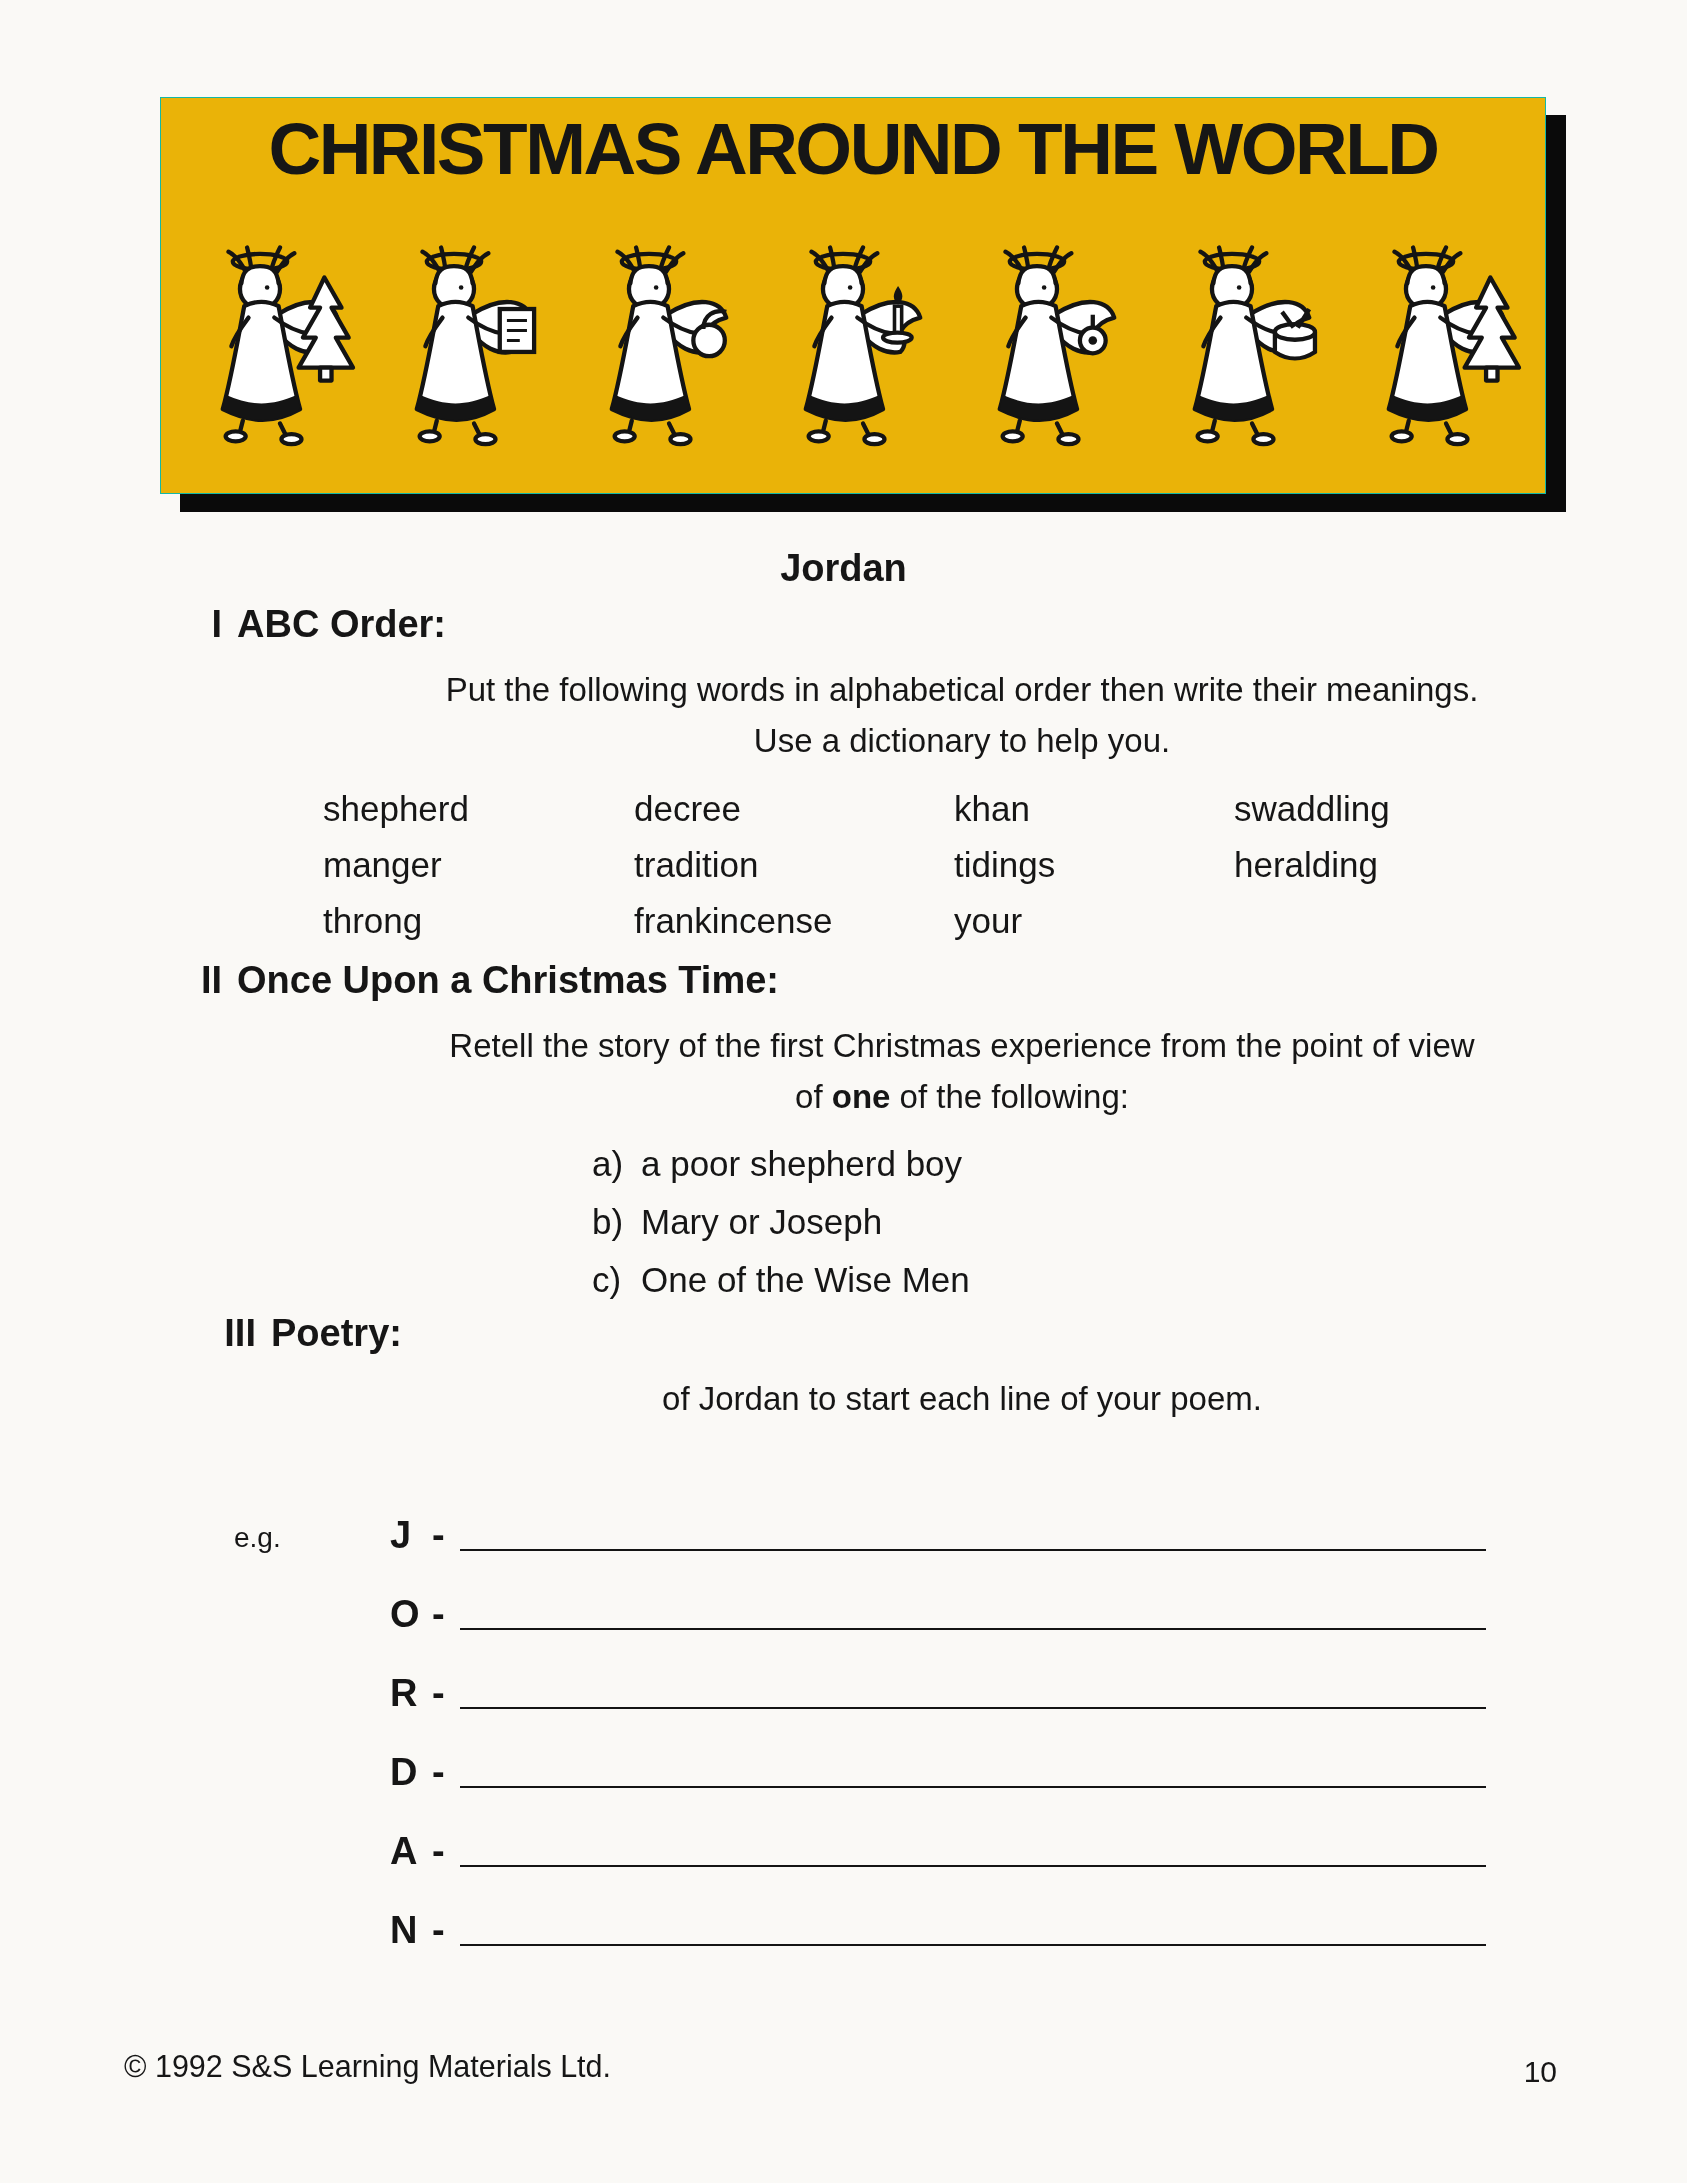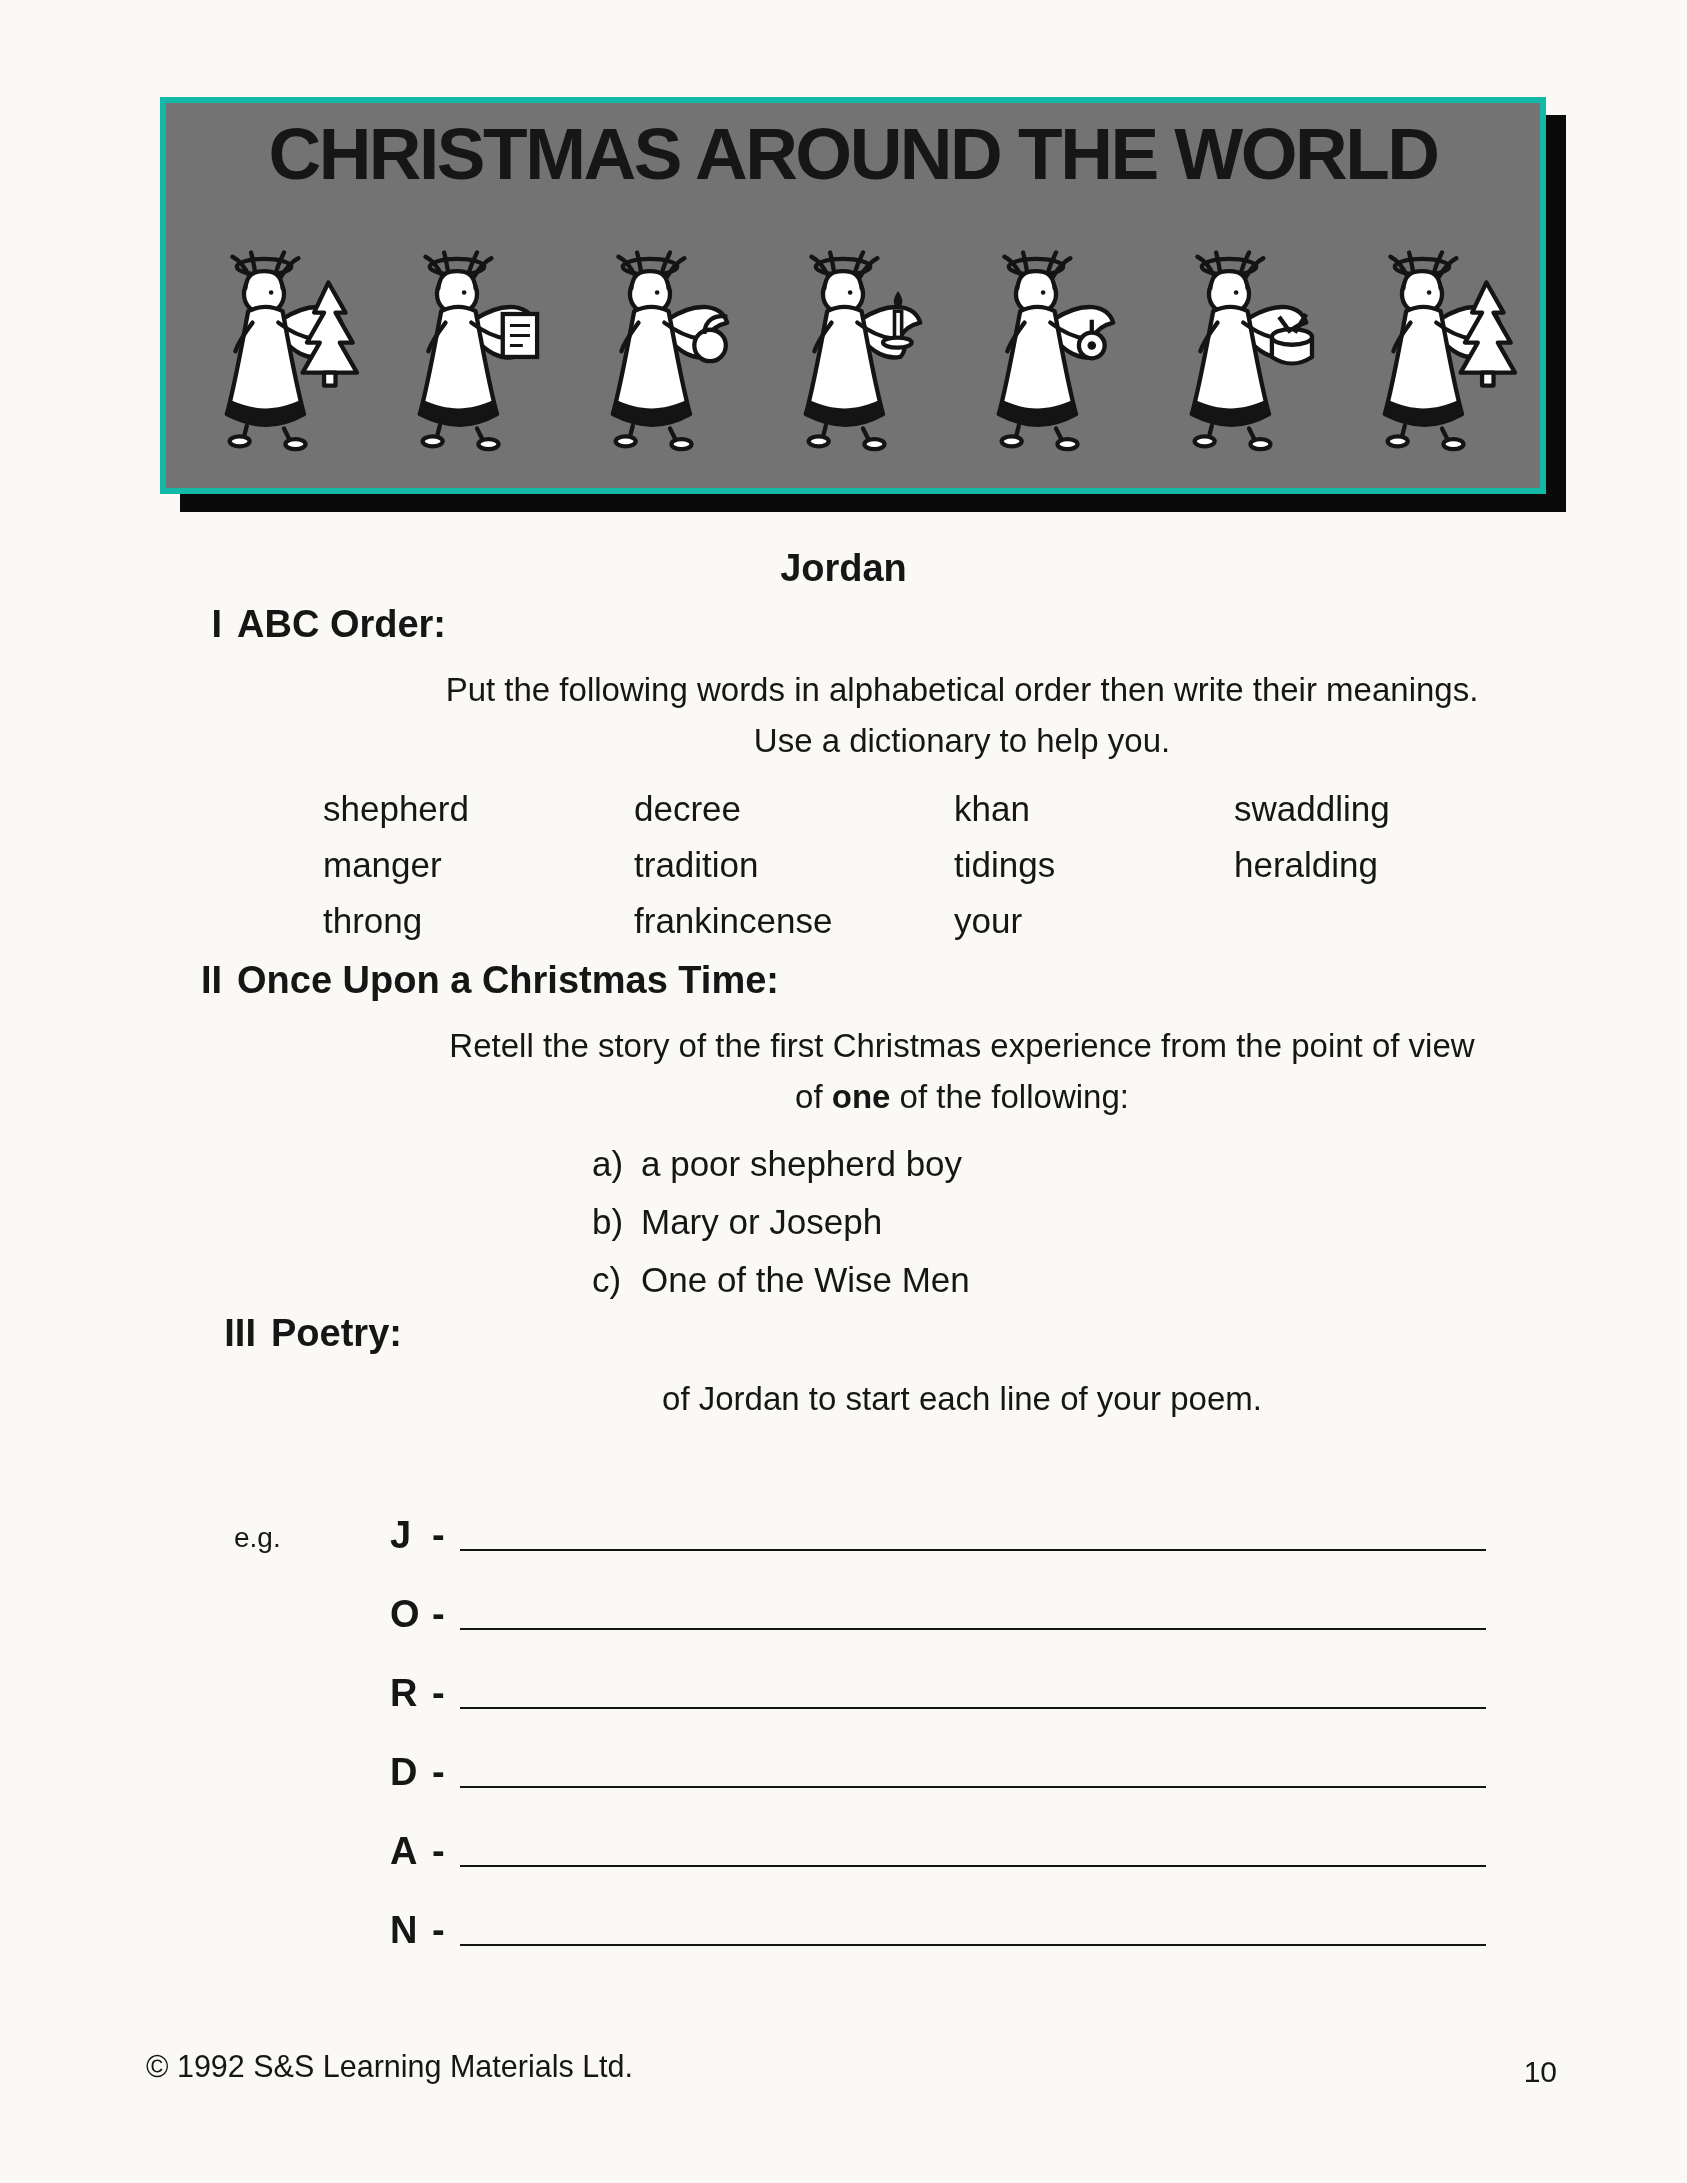--- a/index.html
+++ b/index.html
@@ -8,22 +8,22 @@
     background:#faf9f6;
     color:#161616;
     font-family:"Liberation Sans", sans-serif;
     position:relative;
     overflow:hidden;
   }
   
   .banner-wrap{
     margin:97px 0 0 160px;
     width:1386px;height:397px;
-    border:6px solid #14b8a6;
-    background:#737373;
+    border:1px solid #14b8a6;
+    background:#eab308;
     box-shadow:20px 18px 0 #0a0a0a;
     box-sizing:border-box;
     overflow:hidden;
   }
   .banner-title{
     text-align:center;
     font-size:73px;
     font-weight:bold;
     letter-spacing:-2.5px;
     white-space:nowrap;
@@ -65,21 +65,21 @@
   .option-row{height:58px;display:flex;align-items:center;}
   .option-label{width:49px;}
   
   .acrostic{margin:54px 0 0 234px;}
   .acro-row{display:flex;align-items:flex-end;height:79px;}
   .acro-eg{width:156px;font-size:28px;line-height:1;margin-bottom:5px;}
   .acro-letter{width:42px;font-size:38px;font-weight:bold;line-height:1;margin-bottom:3.3px;}
   .acro-dash{width:28px;font-size:38px;font-weight:bold;line-height:1;margin-bottom:3.3px;}
   .acro-line{width:1026px;border-bottom:2.5px solid #141414;margin-bottom:6.6px;}
   
-  .footer-copy{position:absolute;left:146px;top:2049px;font-size:30.5px;}
+  .footer-copy{position:absolute;left:124px;top:2049px;font-size:30.5px;}
   .footer-page{position:absolute;right:130px;top:2055px;font-size:30px;}
 </style>
 </head>
 <body>
 
 <svg width="0" height="0" style="position:absolute" aria-hidden="true">
   <defs>
     <g id="angel-base" stroke="#141414" stroke-width="3" fill="none" stroke-linecap="round" stroke-linejoin="round">
       <ellipse cx="58" cy="13" rx="19" ry="5.5"></ellipse>
       <path d="M48 20 C44 12 40 8 36 6 M52 18 C51 11 50 7 49 3 M66 18 C68 11 70 7 72 3 M70 20 C74 13 78 9 82 7"></path>

